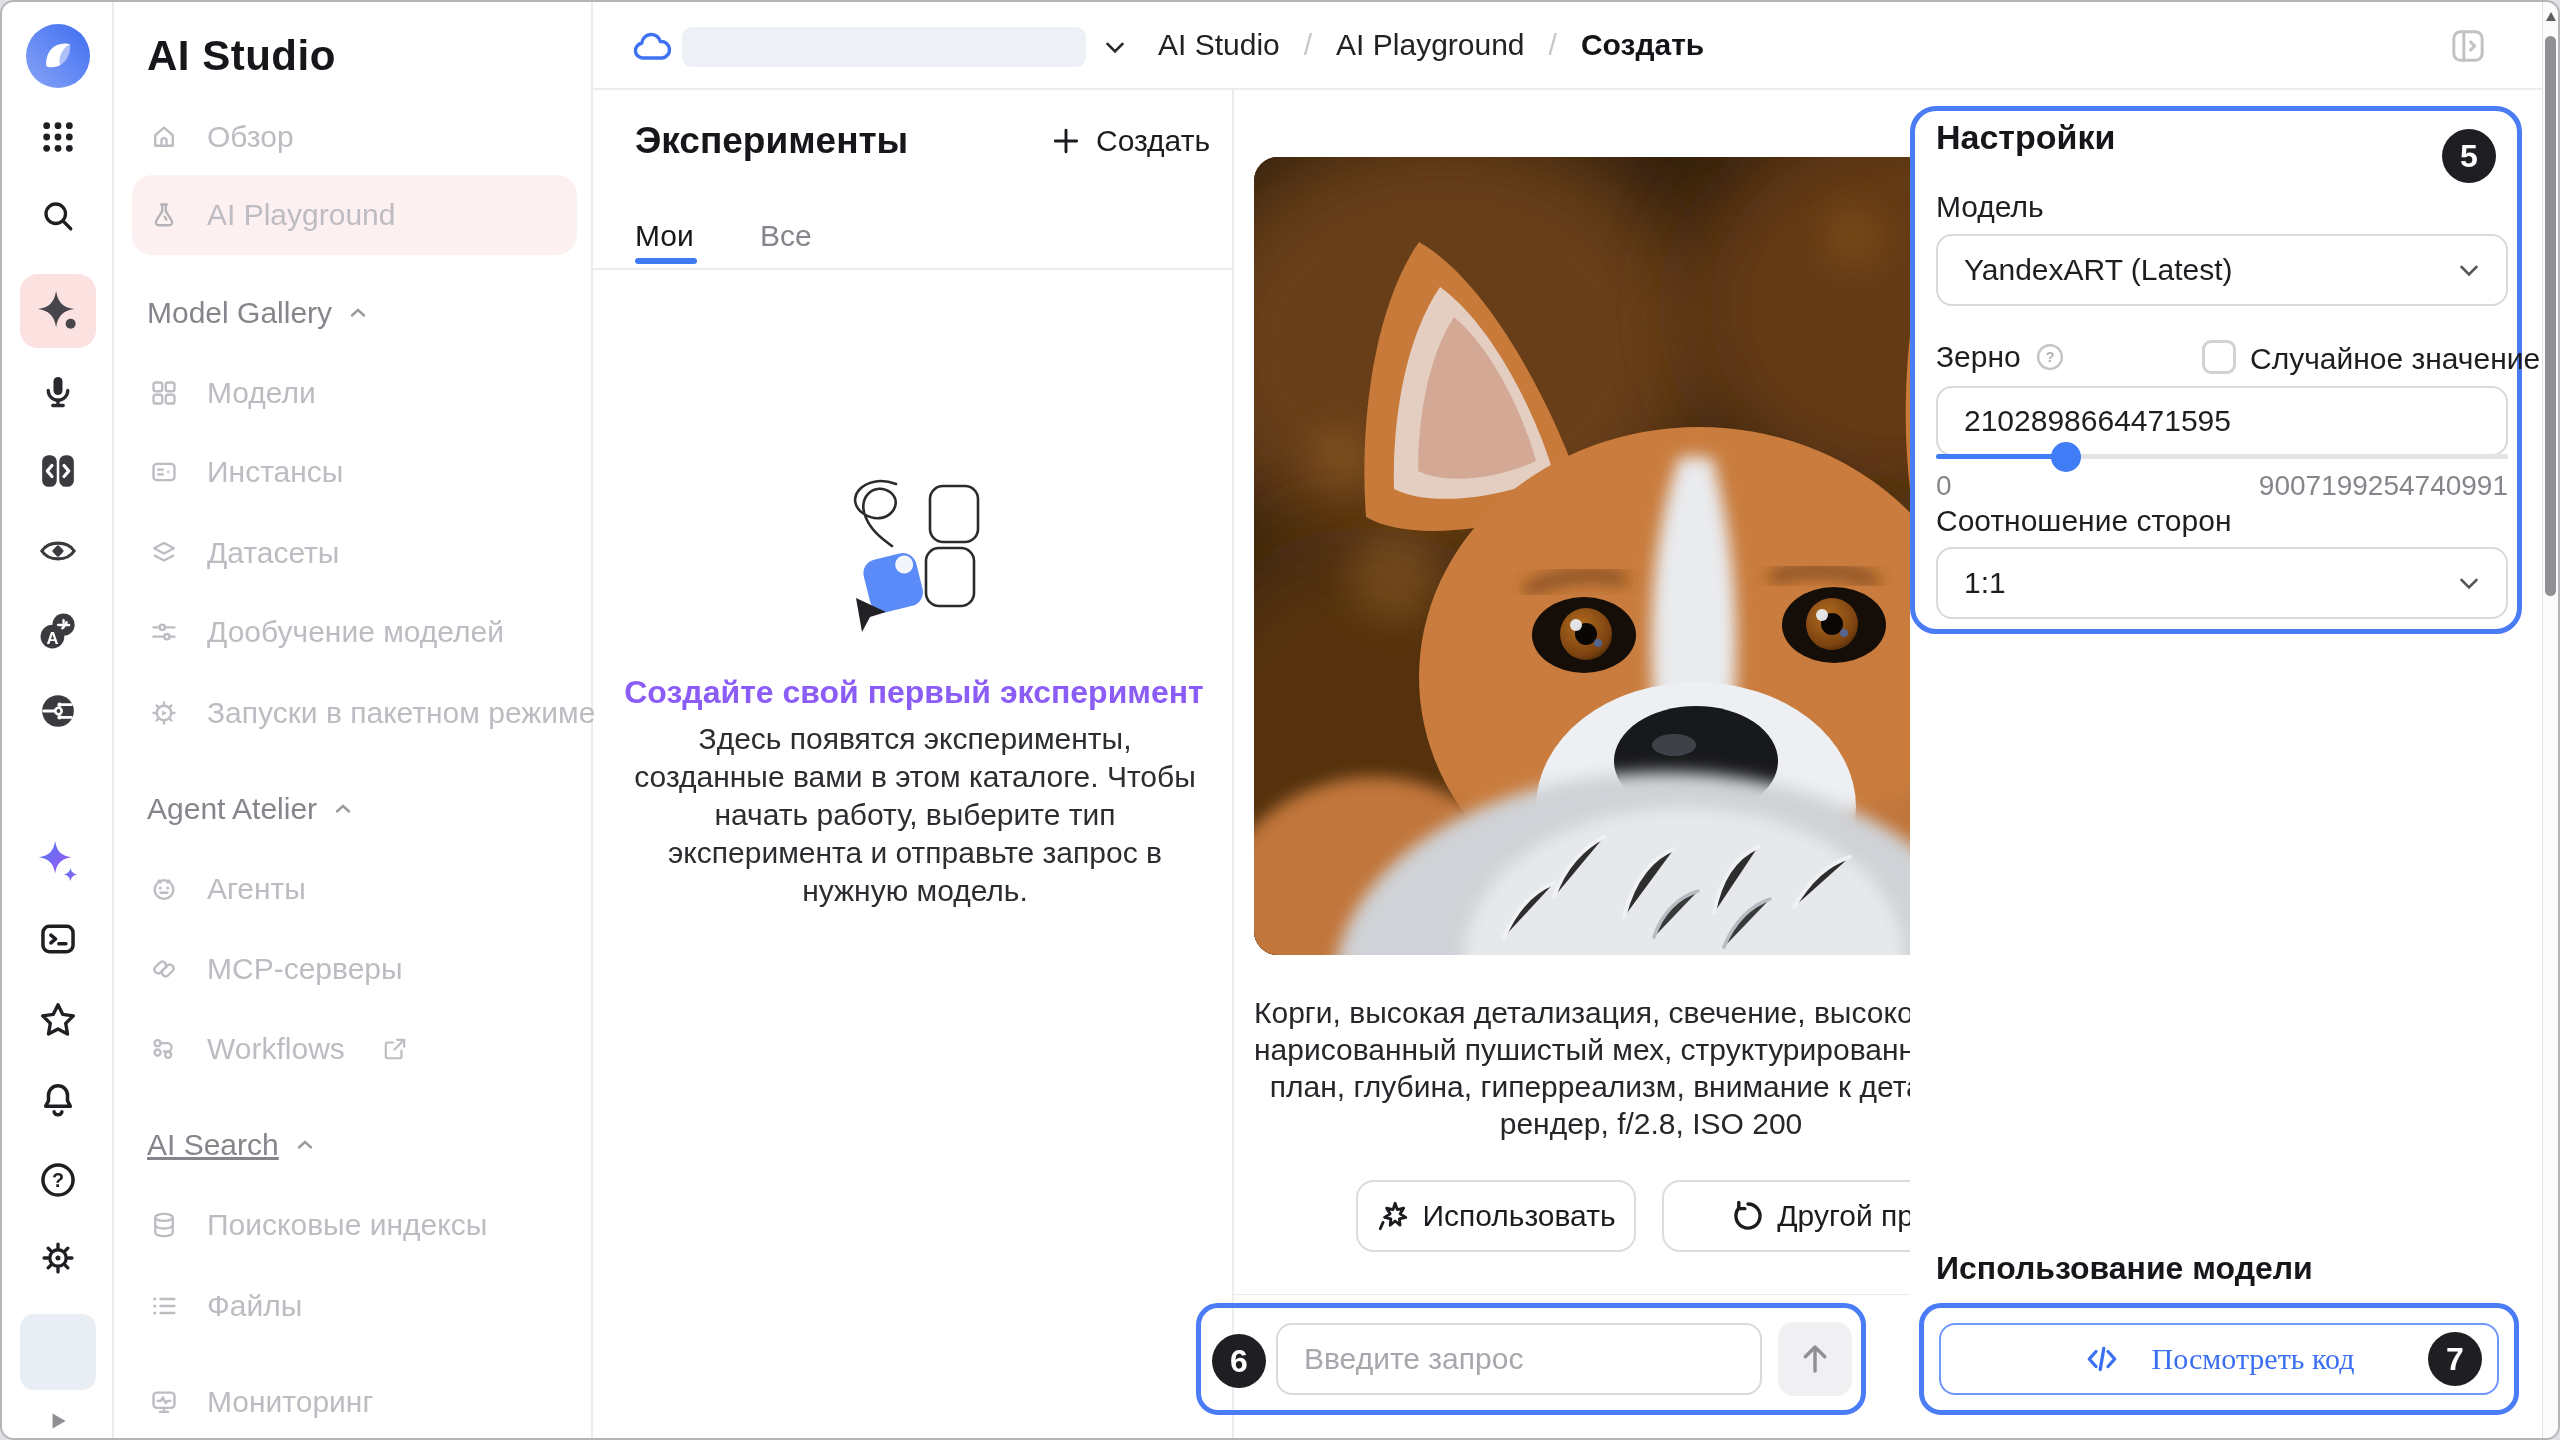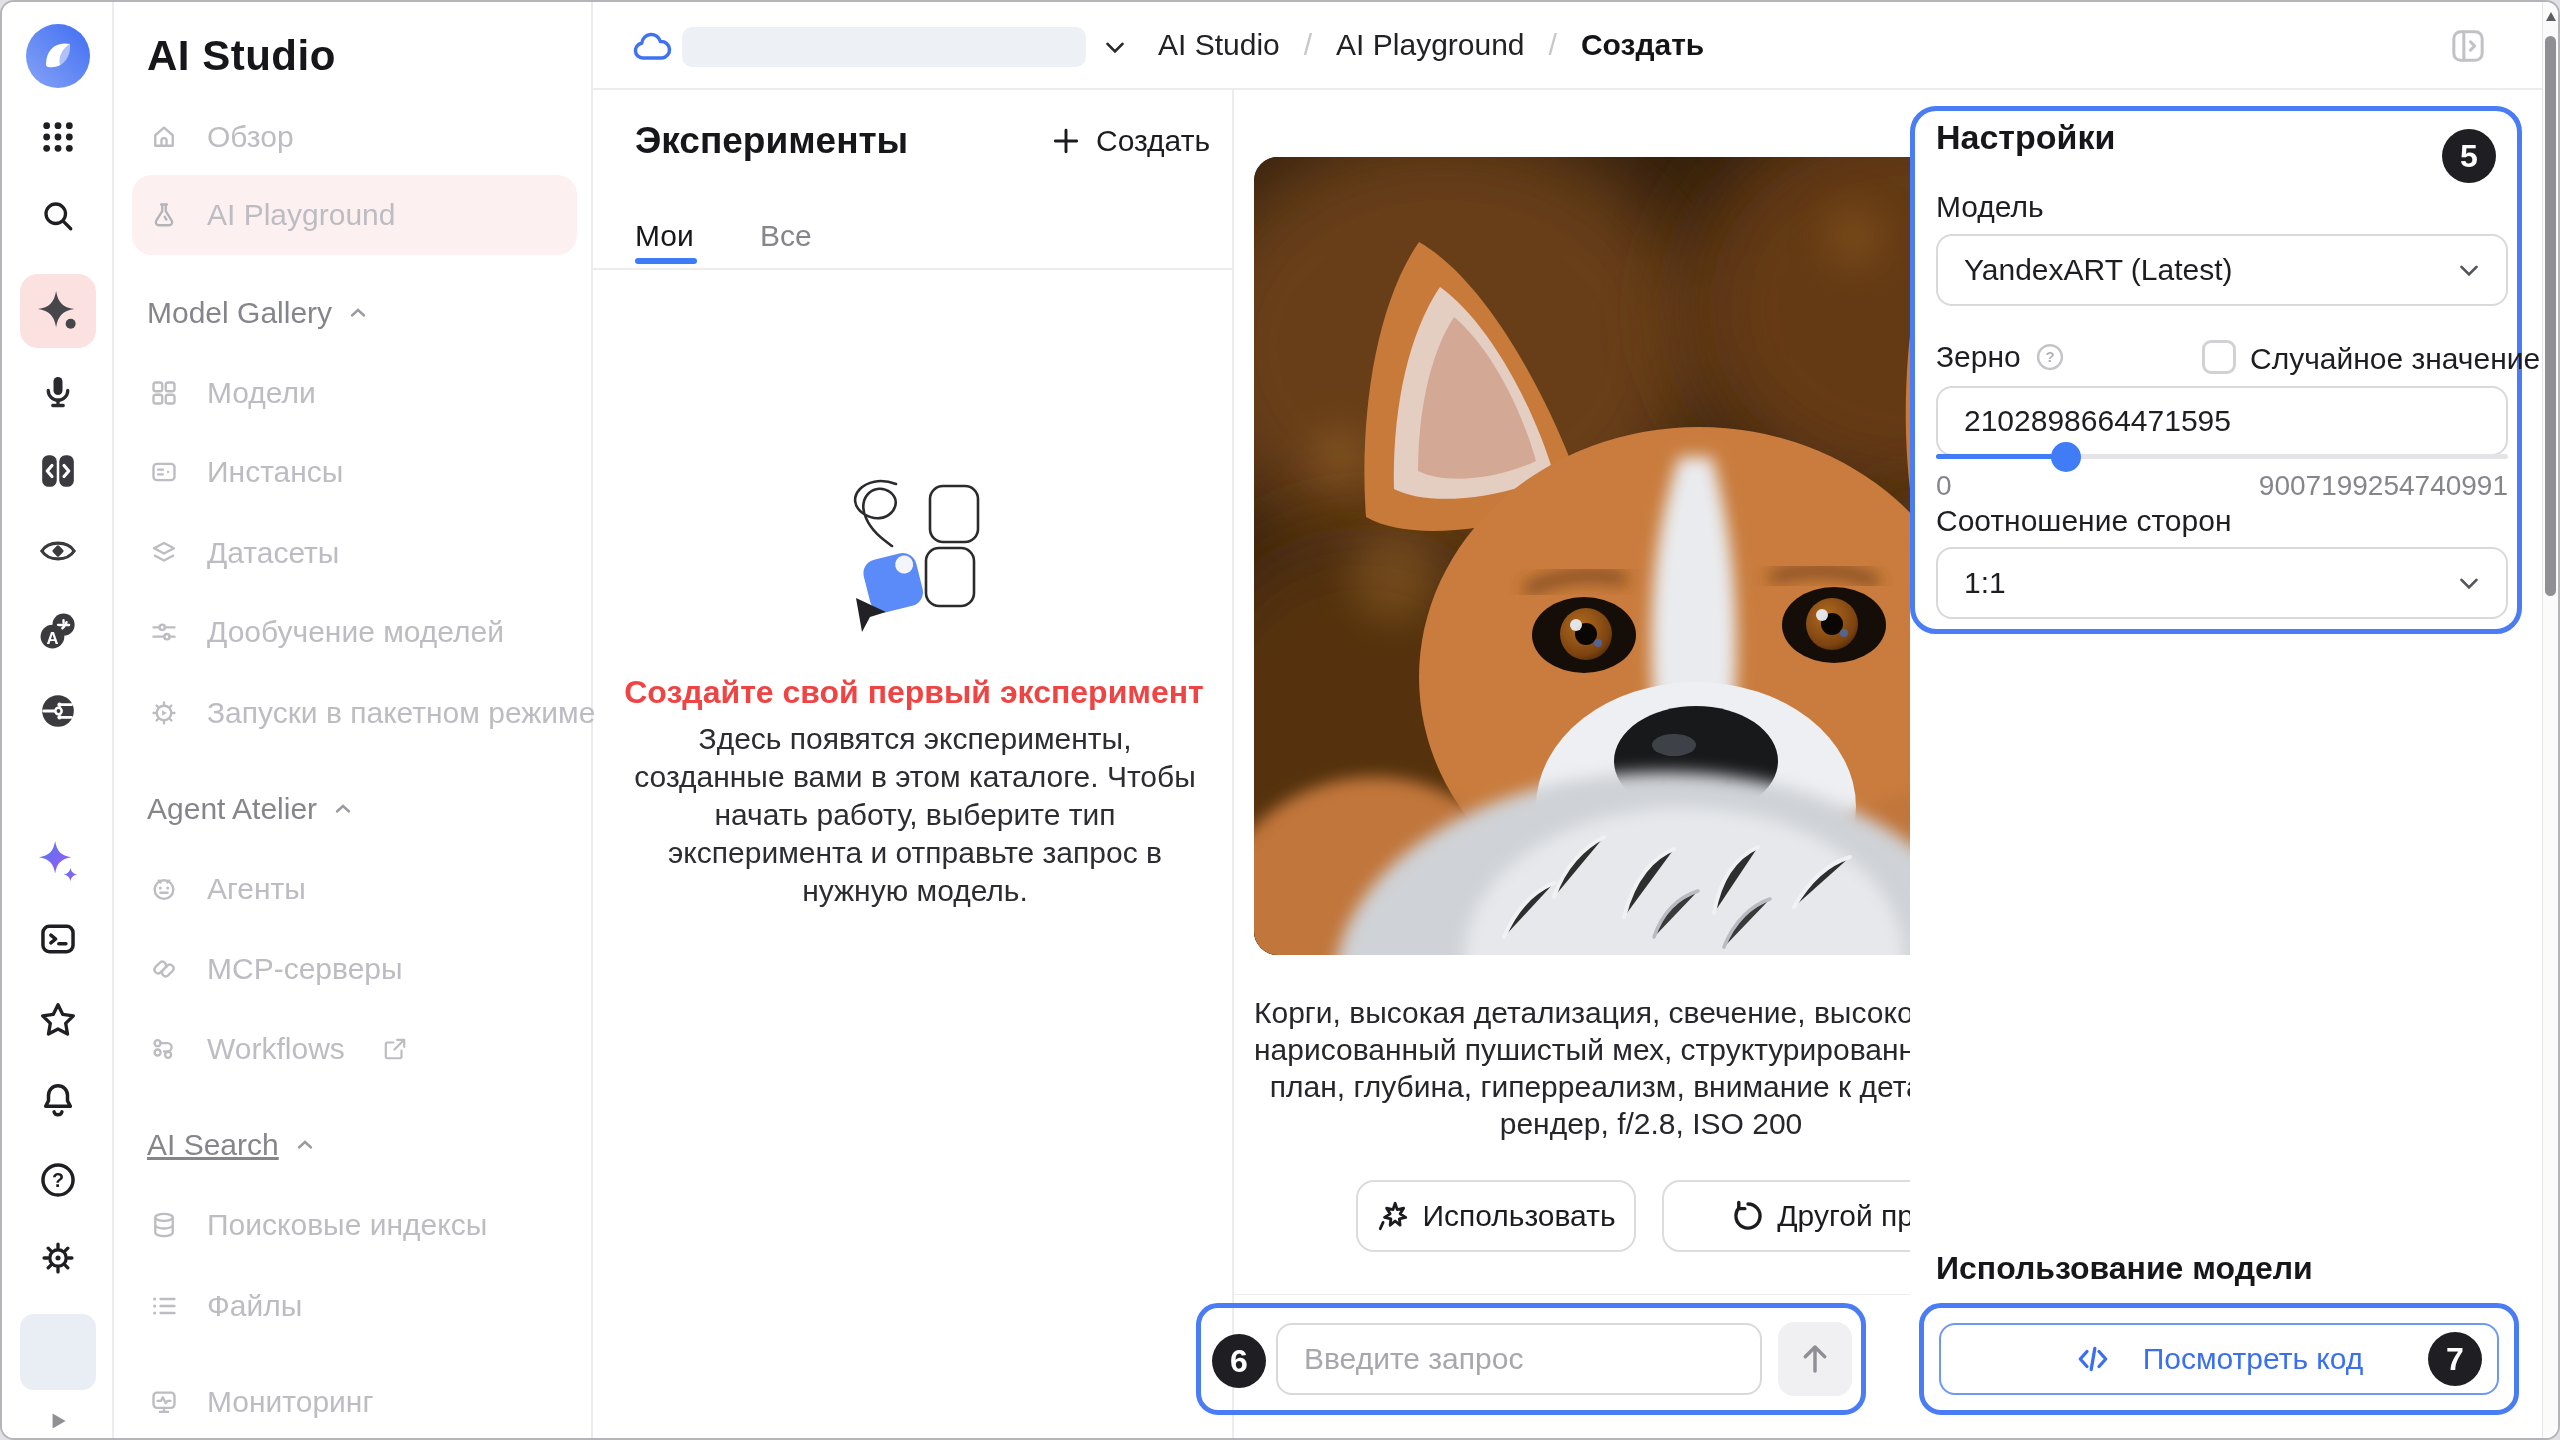--- a/index.html
+++ b/index.html
@@ -29,21 +29,21 @@
   .crumb{font-size:30px;color:#222226;}
   .crumb-sep{font-size:30px;color:#c7c7cb;}
   .crumb-current{font-weight:700;color:#141418;}
   .blankfield{position:absolute;left:680px;top:25px;width:404px;height:40px;border-radius:10px;background:#edf0f4;}
   
   .col-divider{left:1230px;top:88px;width:2px;height:1352px;background:#ececef;}
   .tabs-divider{left:591px;top:266px;width:639px;height:2px;background:#ececef;}
   .h-exp{left:633px;top:118px;font-size:37px;font-weight:700;color:#17171b;}
   .tab{font-size:30px;}
   .tab-underline{left:633px;top:256px;width:62px;height:6px;border-radius:3px;background:#3e7bf6;}
-  .empty-title{left:622px;top:672px;width:580px;text-align:center;font-size:32px;font-weight:700;color:#ef4444;}
+  .empty-title{left:622px;top:672px;width:580px;text-align:center;font-size:32px;font-weight:700;color:#8b5cf6;}
   .empty-body{left:627px;top:718px;width:572px;text-align:center;font-size:30px;line-height:38px;color:#2c2c31;}
   
   .corgi-box{left:1252px;top:155px;width:794px;height:798px;border-radius:24px;overflow:hidden;background:#33200e;}
   .caption{left:1252px;top:992px;width:794px;text-align:center;font-size:30px;line-height:37px;color:#26262b;}
   .cap-line{white-space:nowrap;}
   .pill-btn{position:absolute;height:72px;border:2px solid #dcdcdf;border-radius:18px;background:#fff;
     display:flex;align-items:center;justify-content:center;gap:12px;font-size:30px;color:#1c1c20;}
   .footer-line{left:1230px;top:1292px;width:1315px;height:1px;background:#ececef;}
   
   .rightcol{left:1908px;top:90px;width:637px;height:1348px;background:#fff;z-index:8;}
@@ -63,21 +63,21 @@
   
   .badge{position:absolute;width:54px;height:54px;border-radius:50%;background:#1f1f23;color:#fff;
     display:flex;align-items:center;justify-content:center;font-size:32px;font-weight:700;z-index:30;}
   .callout{position:absolute;border:5px solid #4a7cf6;border-radius:22px;z-index:20;}
   .prompt-input{position:absolute;left:1274px;top:1321px;width:486px;height:72px;border:2px solid #d9d9dc;border-radius:16px;
     background:#fff;font-size:30px;color:#1e1e22;padding:4px 26px;font-family:"Liberation Sans",sans-serif;outline:none;z-index:21;}
   .prompt-input::placeholder{color:#a7a7ad;}
   .send-btn{left:1776px;top:1320px;width:74px;height:74px;border-radius:16px;background:#f0f0f2;
     display:flex;align-items:center;justify-content:center;z-index:21;}
   .code-btn{left:1937px;top:1321px;width:560px;height:72px;border:2px solid #6e97f7;border-radius:16px;background:#fff;
-    display:flex;align-items:center;justify-content:center;gap:32px;font-size:30px;color:#3b6ff2;z-index:21;}
+    display:flex;align-items:center;justify-content:center;gap:32px;font-size:30px;color:#3b6ff2;z-index:21;font-family:Liberation Serif, serif;}
   .usage-title{left:1934px;top:1248px;font-size:32px;font-weight:700;color:#17171b;z-index:9;}
   
   .scrollbar{right:0;top:0;width:16px;height:100%;background:#fbfbfc;border-left:1px solid #e4e4e6;z-index:40;}
   .scroll-thumb{position:absolute;left:2px;top:34px;width:11px;height:560px;border-radius:6px;background:#8f8f94;}
 </style>
 </head>
 <body>
 
 <div class="screen">
 

